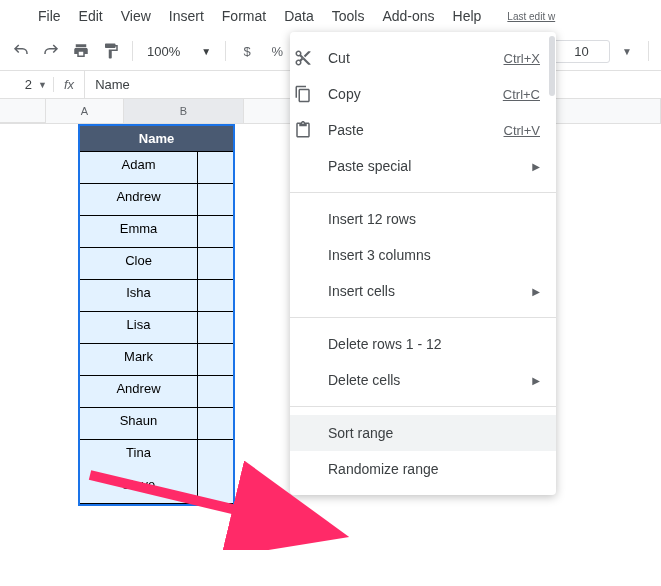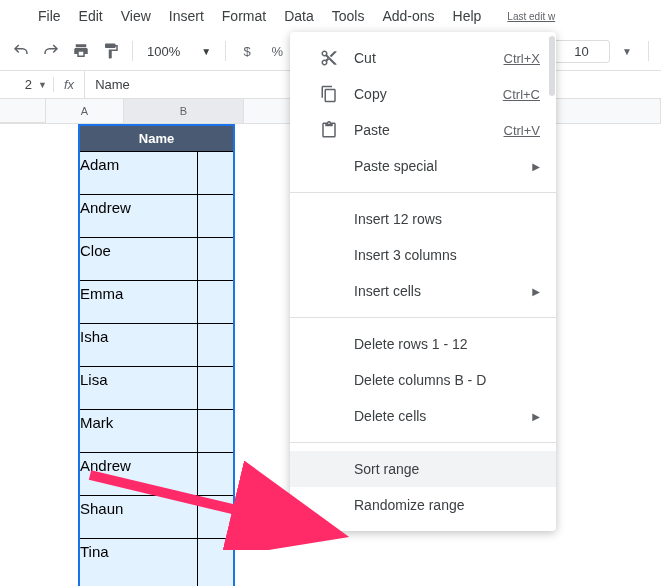--- a/index.html
+++ b/index.html
@@ -118,26 +118,27 @@
     .data-table-header {
       background: #4a5a72;
       color: #fff;
       font-weight: bold;
       text-align: center;
       line-height: 26px;
       height: 26px;
       border-bottom: 1px solid #000;
     }
     .data-cell {
-      height: 43px;
+      height: 32px;
       line-height: 26.2px;
       border-bottom: 1px solid #000;
+      text-align: center;
       background: #e3f2ff;
       color: #000;
-      font-size: 15px;
+      font-size: 13px;
     }
     .data-cell-name {
       width: 118px;
       display: inline-block;
       border-right: 1px solid #000;
     }
     .data-cell-empty {
       width: 35px;
       display: inline-block;
     }
@@ -159,21 +160,21 @@
       top: 4px;
       width: 6px;
       height: 60px;
       background: #dadce0;
       border-radius: 3px;
     }
     .menu-item {
       display: flex;
       align-items: center;
       height: 36px;
-      padding: 0 16px 0 30px;
+      padding: 0 16px 0 4px;
       font-size: 14px;
       color: #3c4043;
       cursor: pointer;
     }
     .menu-item.hover { background: #f1f3f4; justify-content: flex-end; }
     .menu-icon {
       width: 24px;
       display: flex;
       align-items: center;
       color: #5f6368;
@@ -283,25 +284,25 @@
     <div class="data-table-header">Name</div>
     <div class="data-row">
         <span class="data-cell data-cell-name">Adam</span>
         <span class="data-cell data-cell-empty"></span>
       </div>
     <div class="data-row">
         <span class="data-cell data-cell-name">Andrew</span>
         <span class="data-cell data-cell-empty"></span>
       </div>
     <div class="data-row">
+        <span class="data-cell data-cell-name">Emma</span>
+        <span class="data-cell data-cell-empty"></span>
+      </div>
+    <div class="data-row">
         <span class="data-cell data-cell-name">Cloe</span>
-        <span class="data-cell data-cell-empty"></span>
-      </div>
-    <div class="data-row">
-        <span class="data-cell data-cell-name">Emma</span>
         <span class="data-cell data-cell-empty"></span>
       </div>
     <div class="data-row">
         <span class="data-cell data-cell-name">Isha</span>
         <span class="data-cell data-cell-empty"></span>
       </div>
     <div class="data-row">
         <span class="data-cell data-cell-name">Lisa</span>
         <span class="data-cell data-cell-empty"></span>
       </div>
@@ -368,23 +369,20 @@
   <div class="menu-item">
     <span class="menu-label no-icon">Insert 3 columns</span>
   </div>
   <div class="menu-item">
     <span class="menu-label no-icon">Insert cells</span>
     <span class="menu-arrow">▶</span>
   </div>
   <div class="menu-sep"></div>
   <div class="menu-item">
     <span class="menu-label no-icon">Delete rows 1 - 12</span>
-  </div>
-  <div class="menu-item">
-    <span class="menu-label no-icon">Delete columns B - D</span>
   </div>
   <div class="menu-item">
     <span class="menu-label no-icon">Delete cells</span>
     <span class="menu-arrow">▶</span>
   </div>
   <div class="menu-sep"></div>
   <div class="menu-item hover">
     <span class="menu-label no-icon">Sort range</span>
   </div>
   <div class="menu-item">

